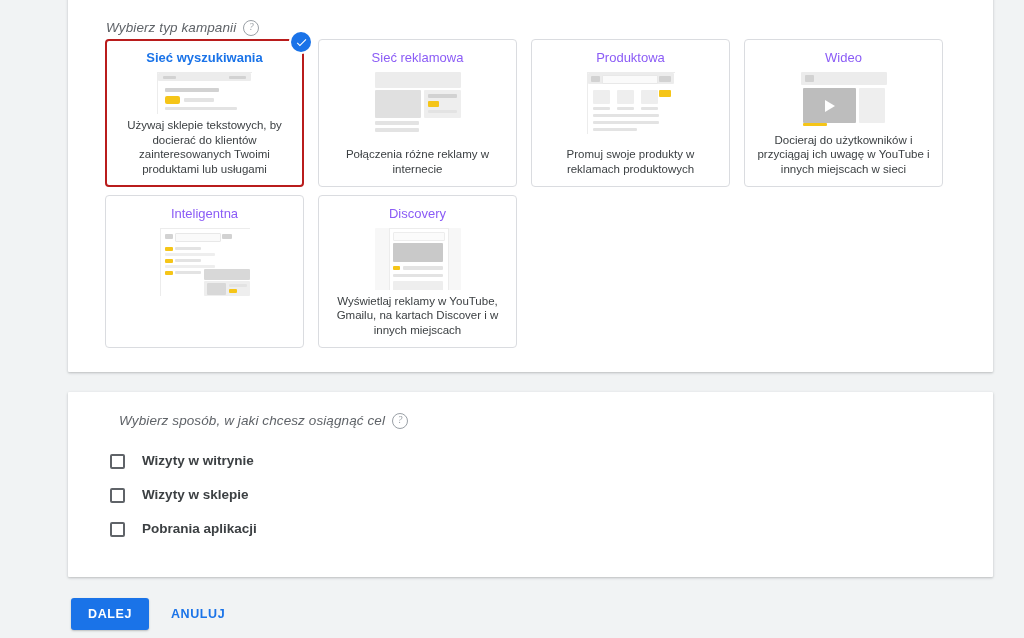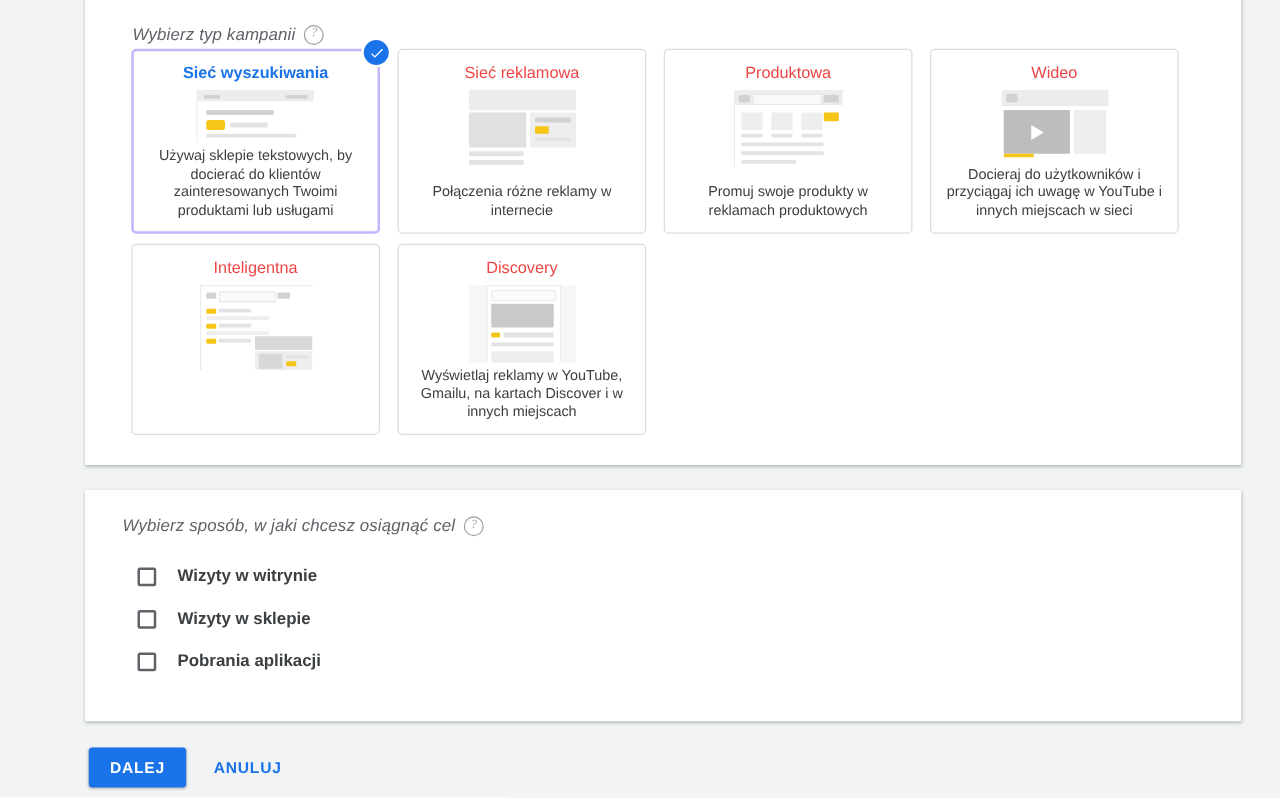--- a/index.html
+++ b/index.html
@@ -26,21 +26,21 @@
 
   .section-head{
     position:absolute;
     font-size:13.5px;
     color:#5f6368;
     letter-spacing:.1px;
     white-space:nowrap;
     display:flex;align-items:center;gap:7px;font-style:italic;
   }
   #types-head{left:38px;top:25px;}
-  #goal-head{left:30px;top:20px;}
+  #goal-head{left:51px;top:20px;}
 
   .help-icon{
     width:14px;height:14px;border-radius:50%;
     border:1.2px solid #9aa0a6;
     color:#9aa0a6;
     font-size:10px;line-height:12px;text-align:center;
     display:inline-block;font-family:"Liberation Serif",serif;
     position:relative;top:1px;
   }
 
@@ -54,26 +54,26 @@
     border-radius:4px;
     background:#fff;
     position:relative;
     padding:10px 8px 10px;
     display:flex;flex-direction:column;align-items:center;
     cursor:pointer;
   }
   #card-row-1 .card{height:148px;}
   #card-row-2 .card{height:153px;}
   .card.selected{
-    border:2px solid #c4b5fd;
+    border:2px solid #b91c1c;
     padding:9px 7px 9px;
   }
   .card-title{
     font-size:13px;
-    color:#ef4444;
+    color:#8b5cf6;
     text-align:center;
     line-height:16px;
     margin-bottom:4px;
     white-space:nowrap;
   }
   .card.selected .card-title{color:#1a73e8;font-weight:bold;}
   .card-desc{
     font-size:11.5px;
     color:#3c4043;
     text-align:center;

